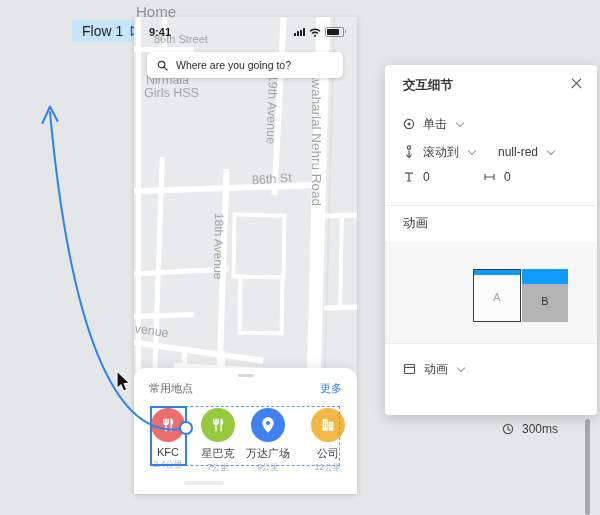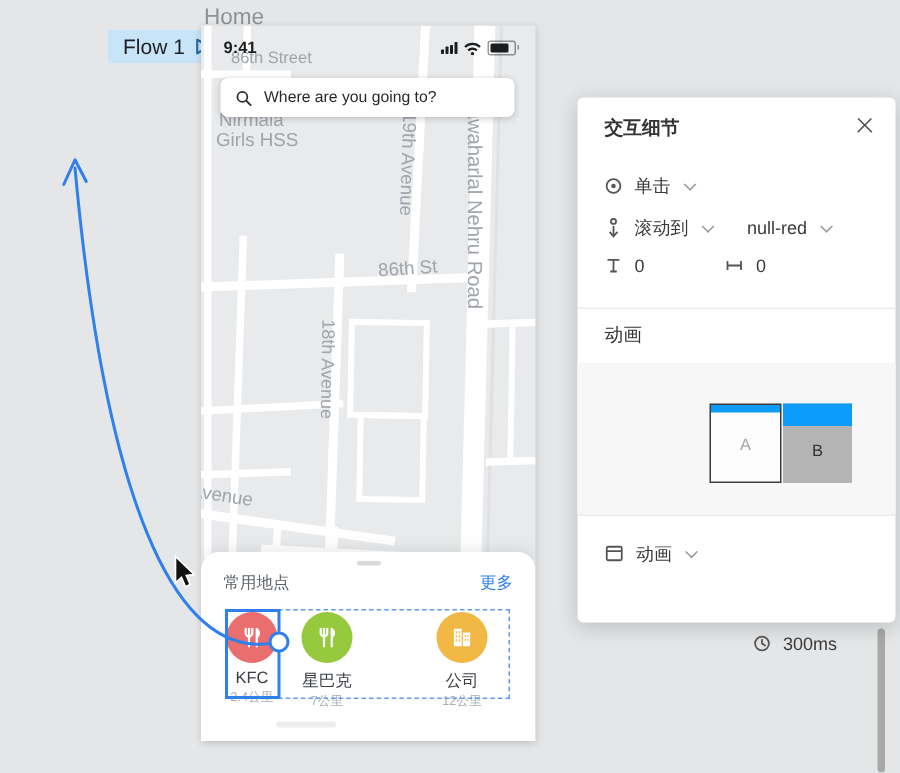--- a/index.html
+++ b/index.html
@@ -176,22 +176,32 @@
           <path d="M7 5v3.6a2.6 2.6 0 0 0 5.2 0V5" fill="none" stroke="#fff" stroke-width="1.8" stroke-linecap="round"></path>
           <path d="M9.6 5v14" stroke="#fff" stroke-width="1.8" stroke-linecap="round"></path>
           <path d="M15.8 19V5" stroke="#fff" stroke-width="1.8" stroke-linecap="round"></path>
           <path d="M15.8 4.5c3.4 1 3.6 6.4 0 8.2z" fill="#fff"></path>
         </svg>
       </div>
       <div class="nm">星巴克</div>
       <div class="dist">7公里</div>
     </div>
 
-
-    <div class="place p3" style="left:149px;">
+    <div class="place p2" style="left:109px;">
+      <div class="circle">
+        <svg width="22" height="22" viewBox="0 0 24 24" class="icn">
+          <path d="M12 3.6c3.4 0 6.2 2.8 6.2 6.2 0 4.6-6.2 10.6-6.2 10.6S5.8 14.4 5.8 9.8C5.8 6.4 8.6 3.6 12 3.6z" fill="#fff"></path>
+          <circle cx="12" cy="9.8" r="2.3" fill="#4080ef"></circle>
+        </svg>
+      </div>
+      <div class="nm">万达广场</div>
+      <div class="dist">9公里</div>
+    </div>
+
+    <div class="place p3" style="left:169px;">
       <div class="circle">
         <svg width="20" height="20" viewBox="0 0 24 24" class="icn">
           <rect x="5.5" y="5" width="6.2" height="14" rx="0.5" fill="#fff"></rect>
           <rect x="12.7" y="8" width="5.8" height="11" rx="0.5" fill="#fff"></rect>
           <rect x="7" y="7" width="1.1" height="1.8" fill="#f2b846"></rect>
             <rect x="9.4" y="7" width="1.1" height="1.8" fill="#f2b846"></rect>
           <rect x="7" y="10.2" width="1.1" height="1.8" fill="#f2b846"></rect>
             <rect x="9.4" y="10.2" width="1.1" height="1.8" fill="#f2b846"></rect>
           <rect x="7" y="13.4" width="1.1" height="1.8" fill="#f2b846"></rect>
             <rect x="9.4" y="13.4" width="1.1" height="1.8" fill="#f2b846"></rect>

